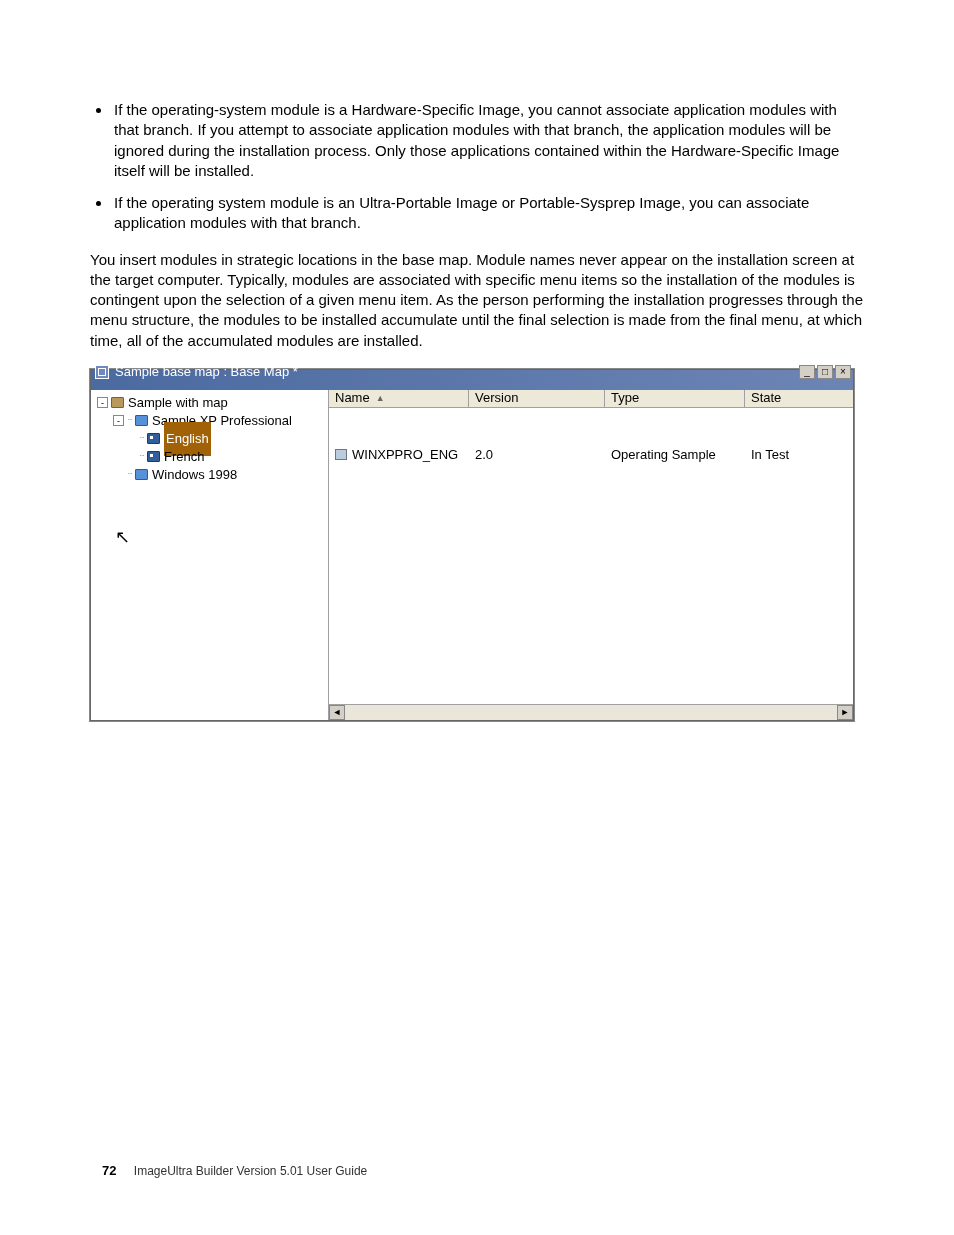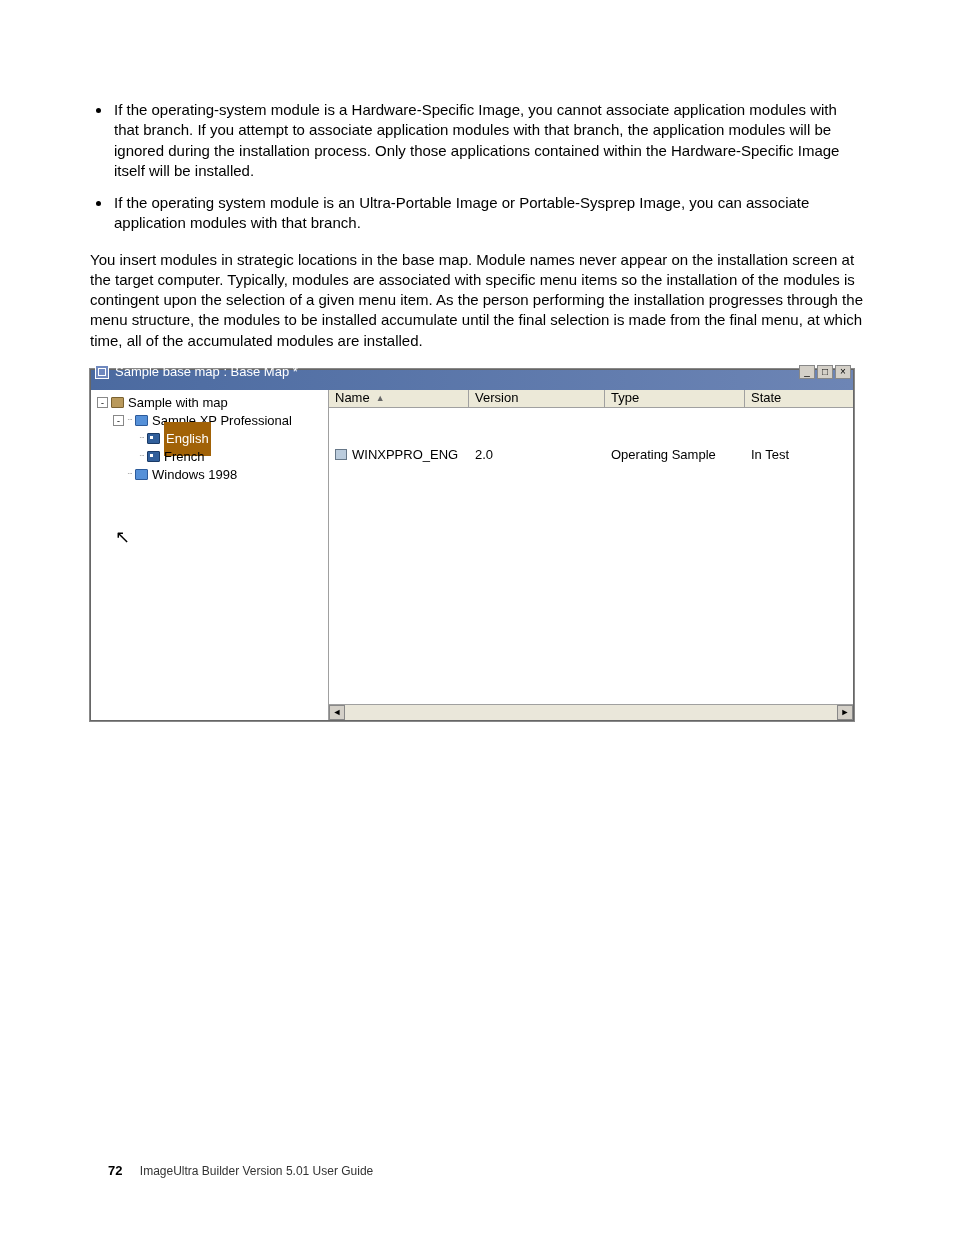--- a/index.html
+++ b/index.html
@@ -214,21 +214,21 @@
     width: 16px; height: 15px;
     background: #d4d0c8;
     border: 1px solid #888;
     font-size: 9px;
     display: flex; align-items: center; justify-content: center;
     color: #000;
   }
   .hscroll-track { flex: 1; background: #eae7da; }
   .page-footer {
     position: absolute;
-    left: 108px;
+    left: 102px;
     bottom: 55px;
     font-size: 12px;
     color: #333;
   }
   .page-footer .pnum {
     font-weight: bold;
     color: #000;
     margin-right: 14px;
     font-size: 13px;
   }

